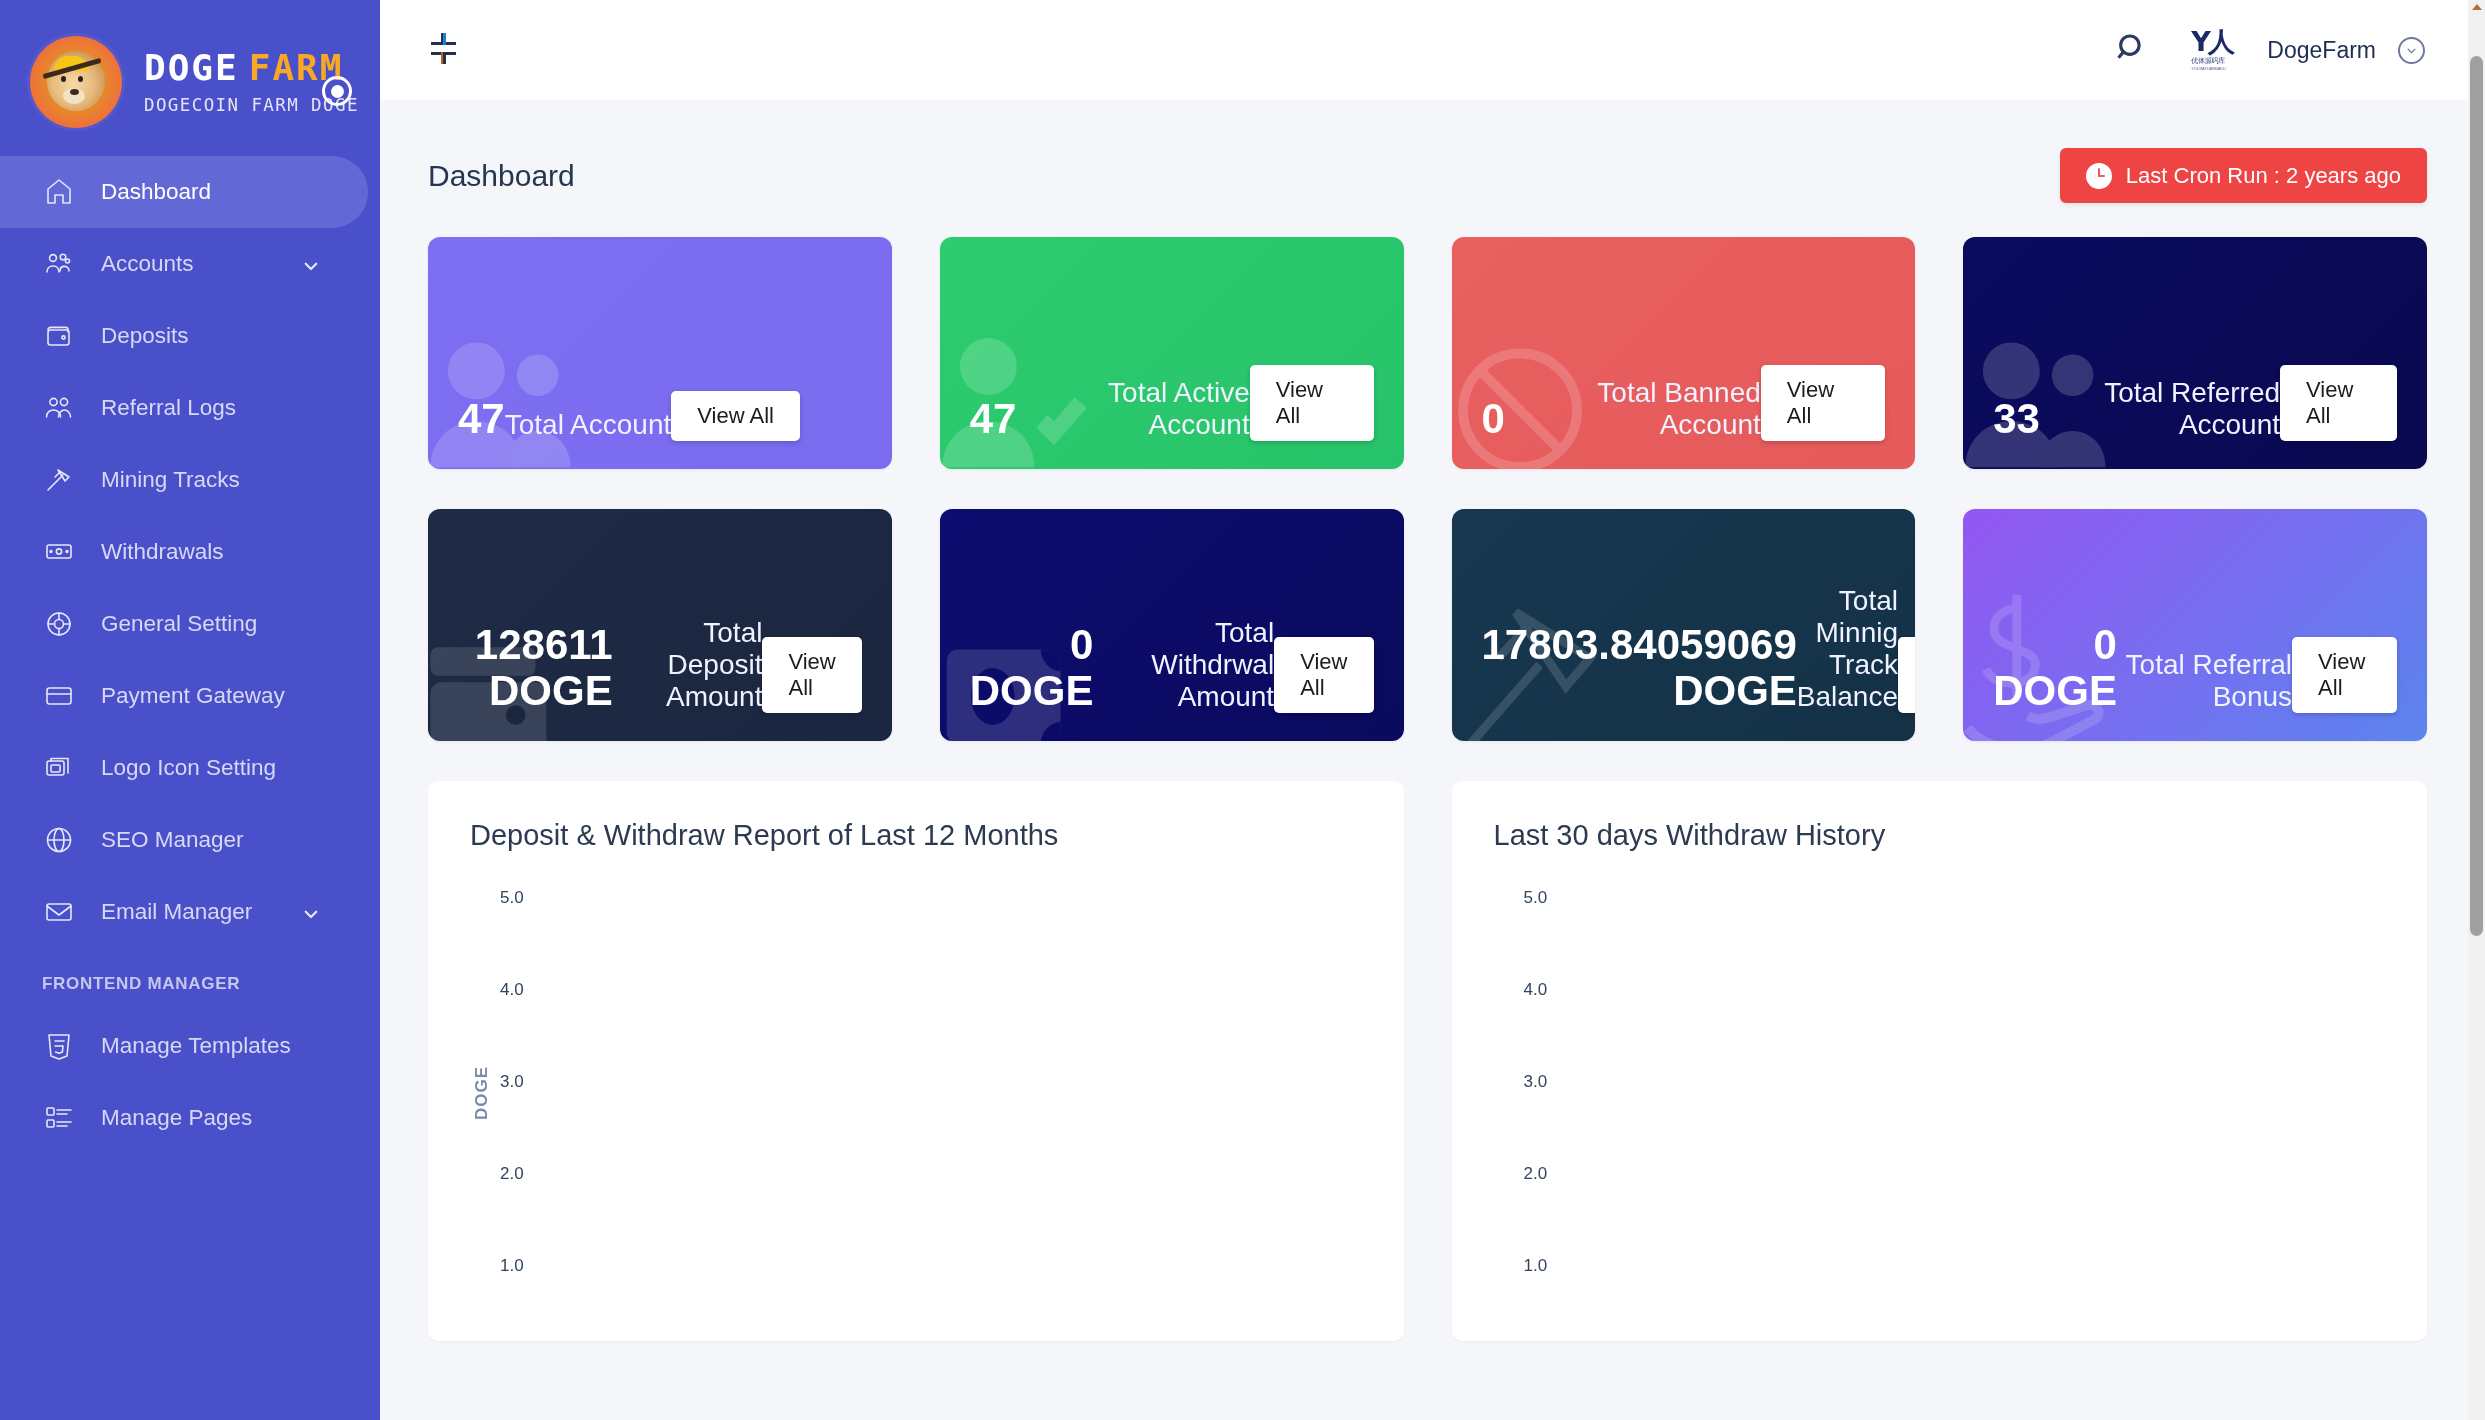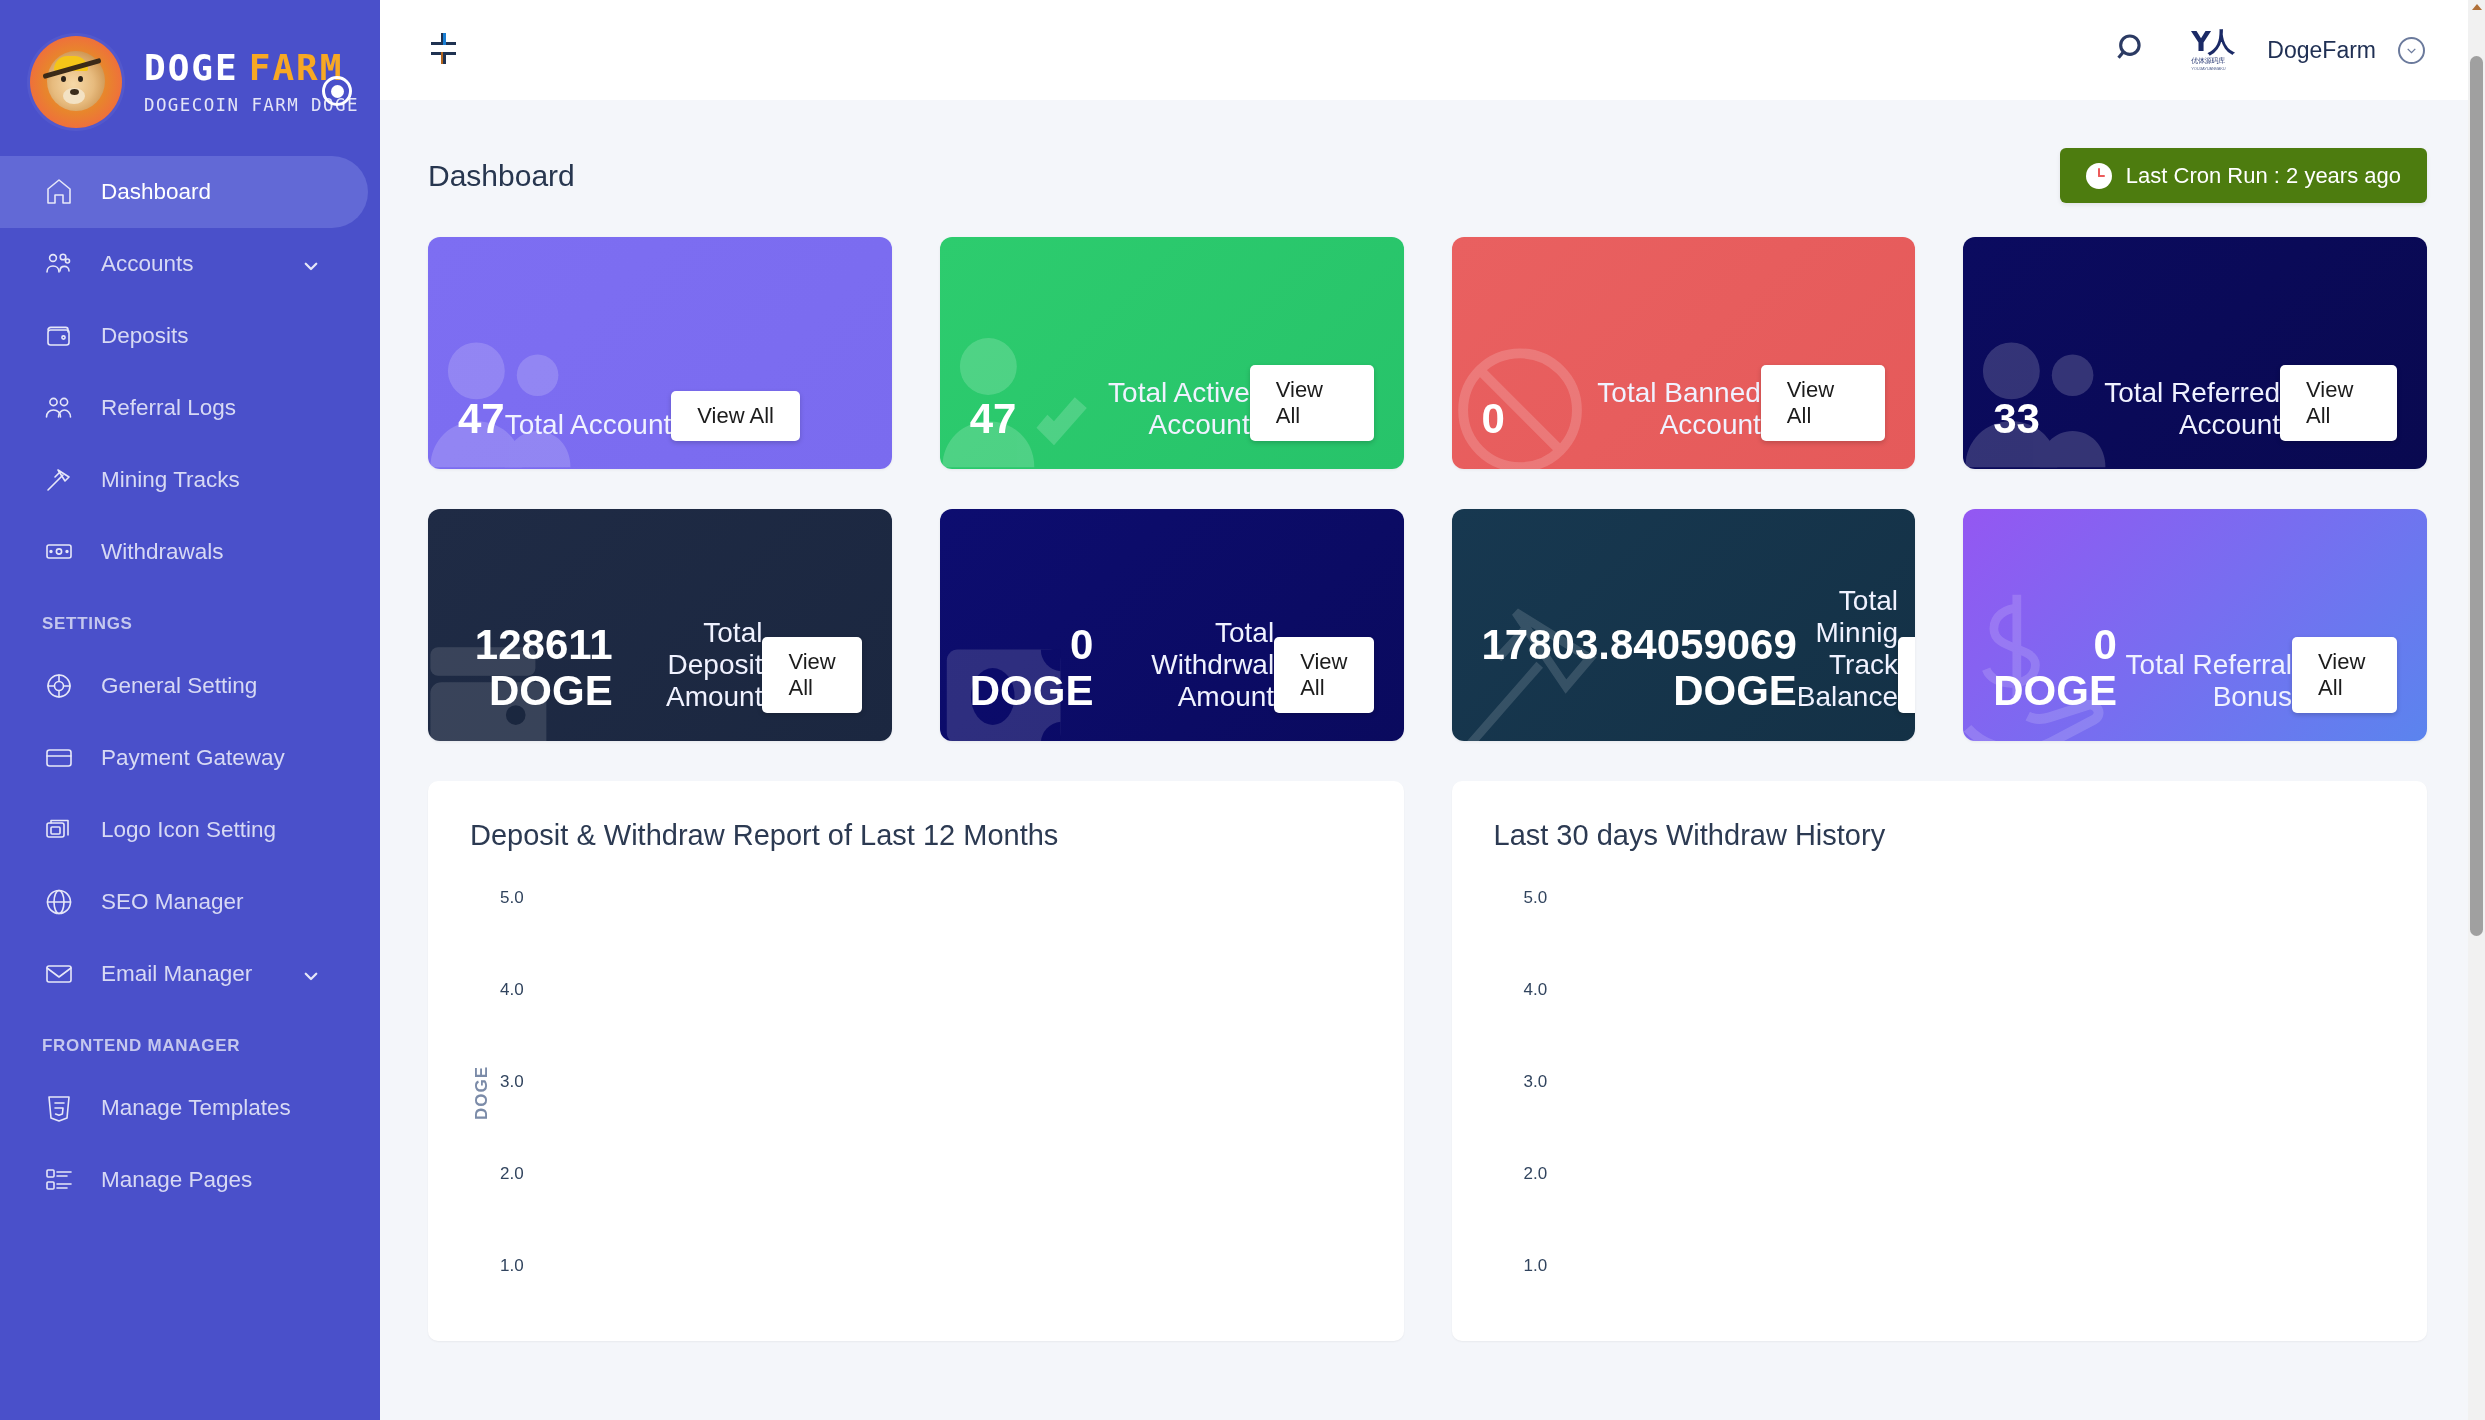--- a/index.html
+++ b/index.html
@@ -173,21 +173,21 @@
     flex: 1;
     background: #f4f6fa;
     padding: 48px 58px 0 48px;
     overflow: hidden;
     position: relative;
   }
   .page-head { display: flex; align-items: center; margin-bottom: 34px; }
   .page-title { font-size: 30px; color: #27364f; font-weight: normal; }
   .cron-btn {
     margin-left: auto;
-    background: #4d7c0f;
+    background: #ef4444;
     color: #fff;
     border-radius: 6px;
     padding: 0 26px;
     height: 55px;
     display: flex; align-items: center; gap: 14px;
     font-size: 22px;
     cursor: pointer;
     box-shadow: 0 2px 4px rgba(0,0,0,0.08);
   }
   .cron-btn .clock {
@@ -359,21 +359,20 @@
           <span class="ico">
             <svg viewBox="0 0 30 30" stroke-linecap="round" stroke-linejoin="round">
               <rect x="3" y="8" width="24" height="13" rx="2"></rect>
               <circle cx="15" cy="14.5" r="2.6"></circle>
               <circle cx="7" cy="14.5" r="0.9"></circle>
               <circle cx="23" cy="14.5" r="0.9"></circle>
             </svg>
           </span>
           <span>Withdrawals</span>
         </div>
-        <div class="nav-section">SETTINGS</div>
         <div class="nav-item">
           <span class="ico">
             <svg viewBox="0 0 30 30" stroke-linecap="round" stroke-linejoin="round">
               <circle cx="15" cy="15" r="11"></circle>
               <path d="M15 4v6M15 20v6M4 15h6M20 15h6"></path>
               <circle cx="15" cy="15" r="4.5"></circle>
             </svg>
           </span>
           <span>General Setting</span>
         </div>

